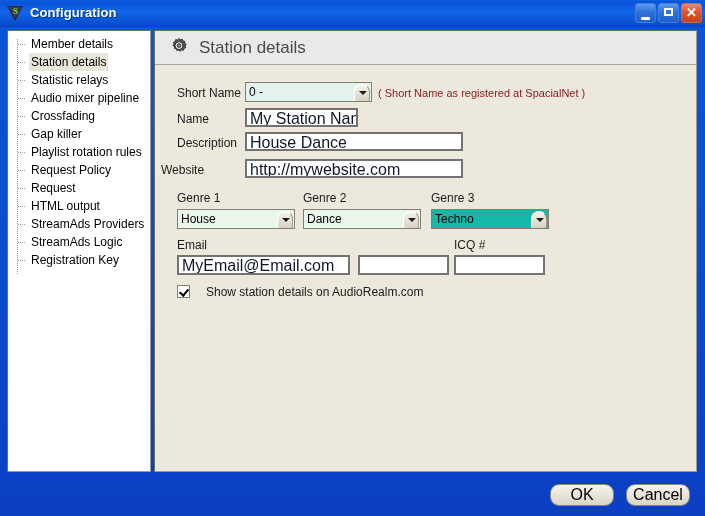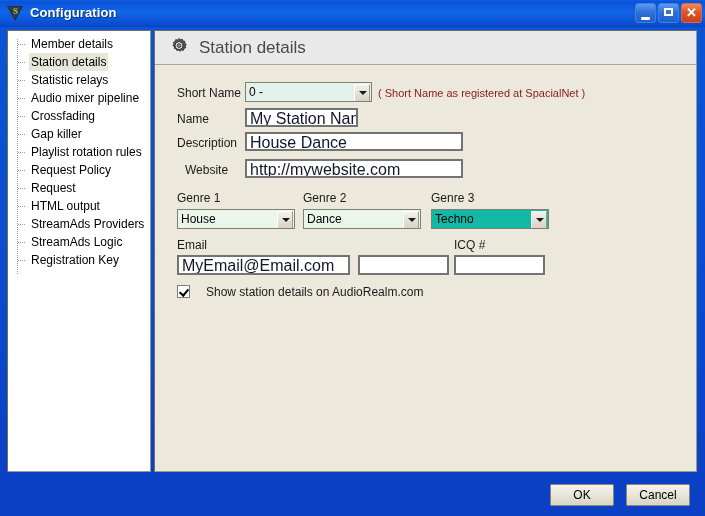--- a/index.html
+++ b/index.html
@@ -151,23 +151,23 @@
   }
   .cblabel{font-size:12px;color:#1a1a1a;}
 
   
   .bottom{
     position:absolute;left:0;bottom:0;width:697px;height:36px;
   }
   .btn{
     position:absolute;width:64px;height:22px;
     background:linear-gradient(to bottom,#f6f4ec 0%,#e6e3d6 55%,#d8d5c6 100%);
-    border:1px solid #8a8a7c;border-radius:1px;
-    box-sizing:border-box;
-    font-size:12px;color:#000;text-align:center;line-height:20px;
+    border:1px solid #8a8a7c;border-radius:9px;
+    box-sizing:border-box;
+    font-size:16px;color:#000;text-align:center;line-height:20px;
     font-family:"Liberation Sans", sans-serif;
   }
 </style>
 </head>
 <body>
 
 <div class="window">
 
   <div class="titlebar">
     <div class="title-left">
@@ -277,21 +277,21 @@
             </span>
         </span>
         <span class="hint" style="left:223px;top:21px;">( Short Name as registered at SpacialNet )</span>
 
         <span class="lab" style="left:22px;top:46px;">Name</span>
         <span class="fld" style="left:90px;top:42px;width:113px;height:19px;">My Station Name</span>
 
         <span class="lab" style="left:22px;top:70px;">Description</span>
         <span class="fld" style="left:90px;top:66px;width:218px;height:19px;">House Dance</span>
 
-        <span class="lab" style="left:30px;top:97px;">Website</span>
+        <span class="lab" style="left:6px;top:97px;">Website</span>
         <span class="fld" style="left:90px;top:93px;width:218px;height:19px;">http://mywebsite.com</span>
 
         <span class="lab" style="left:22px;top:125px;">Genre 1</span>
         <span class="combo tint2" style="left:22px;top:143px;width:118px;height:20px;">
           <span>House</span>
           <span class="btn">
               <i></i>
             </span>
         </span>
 

